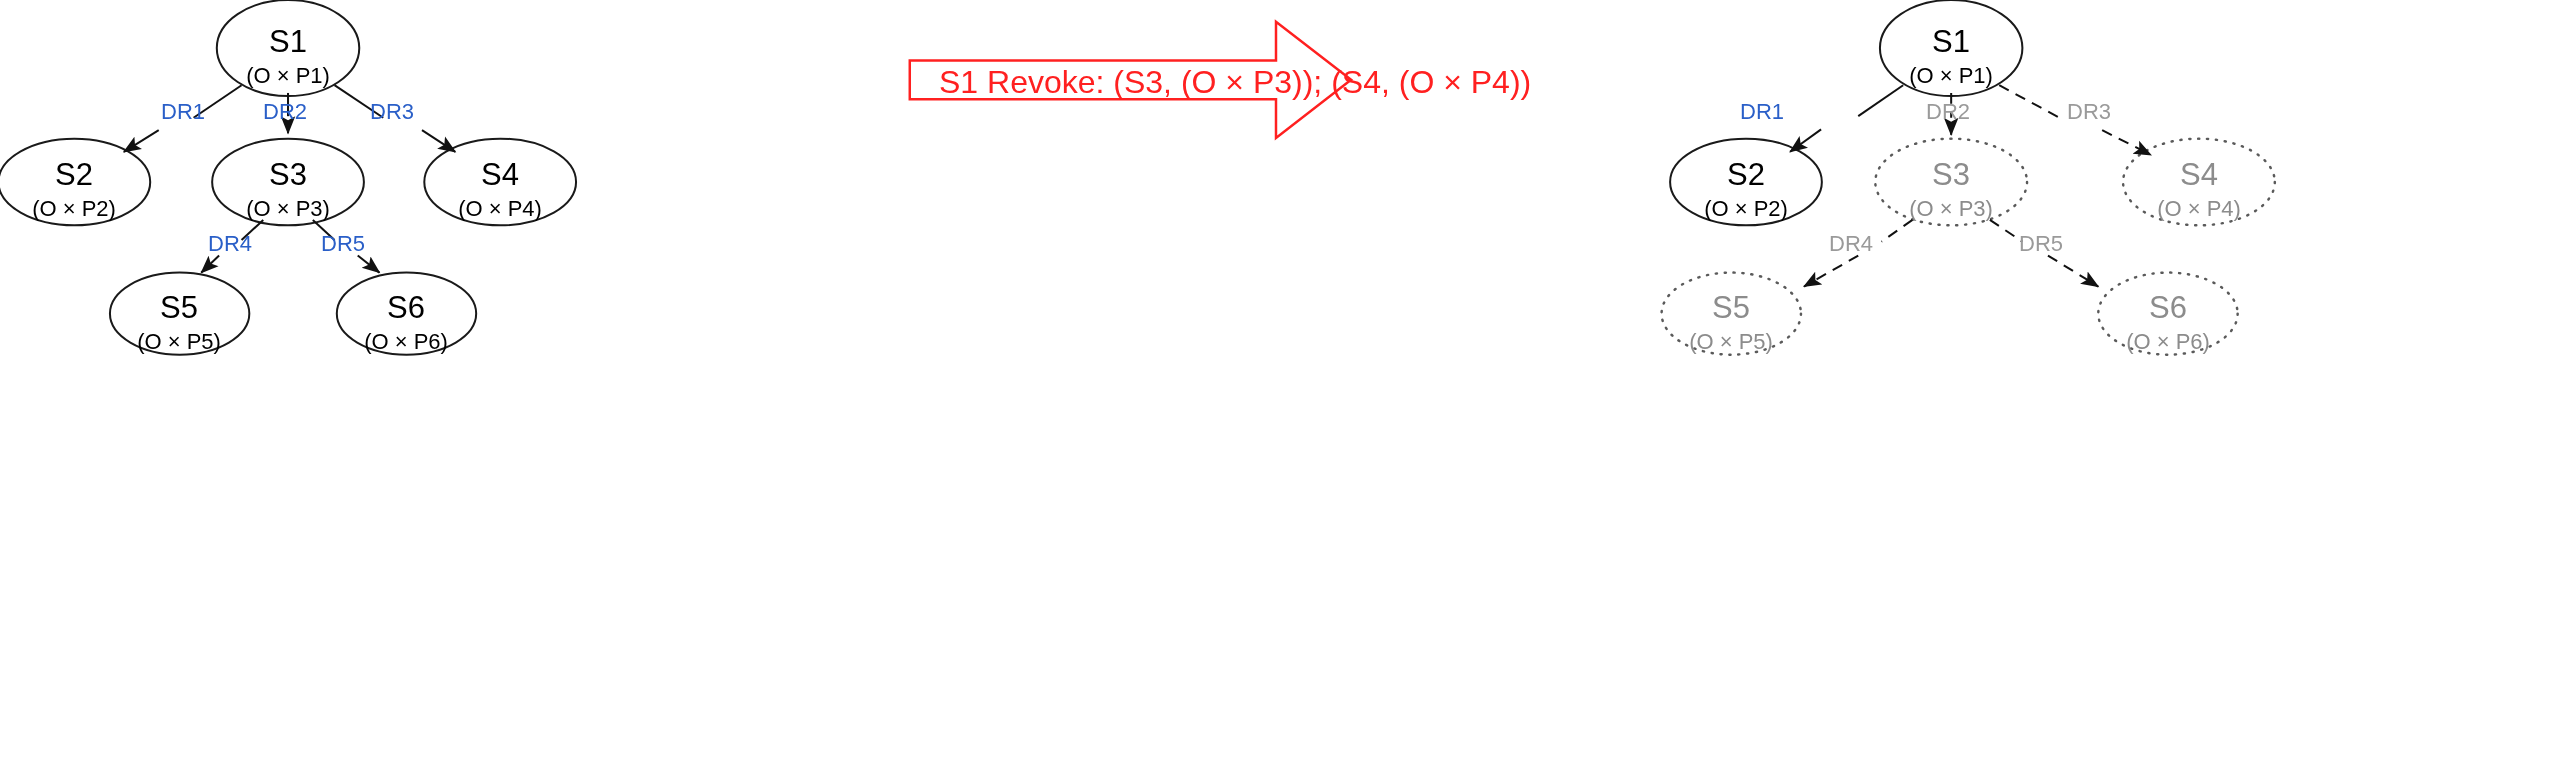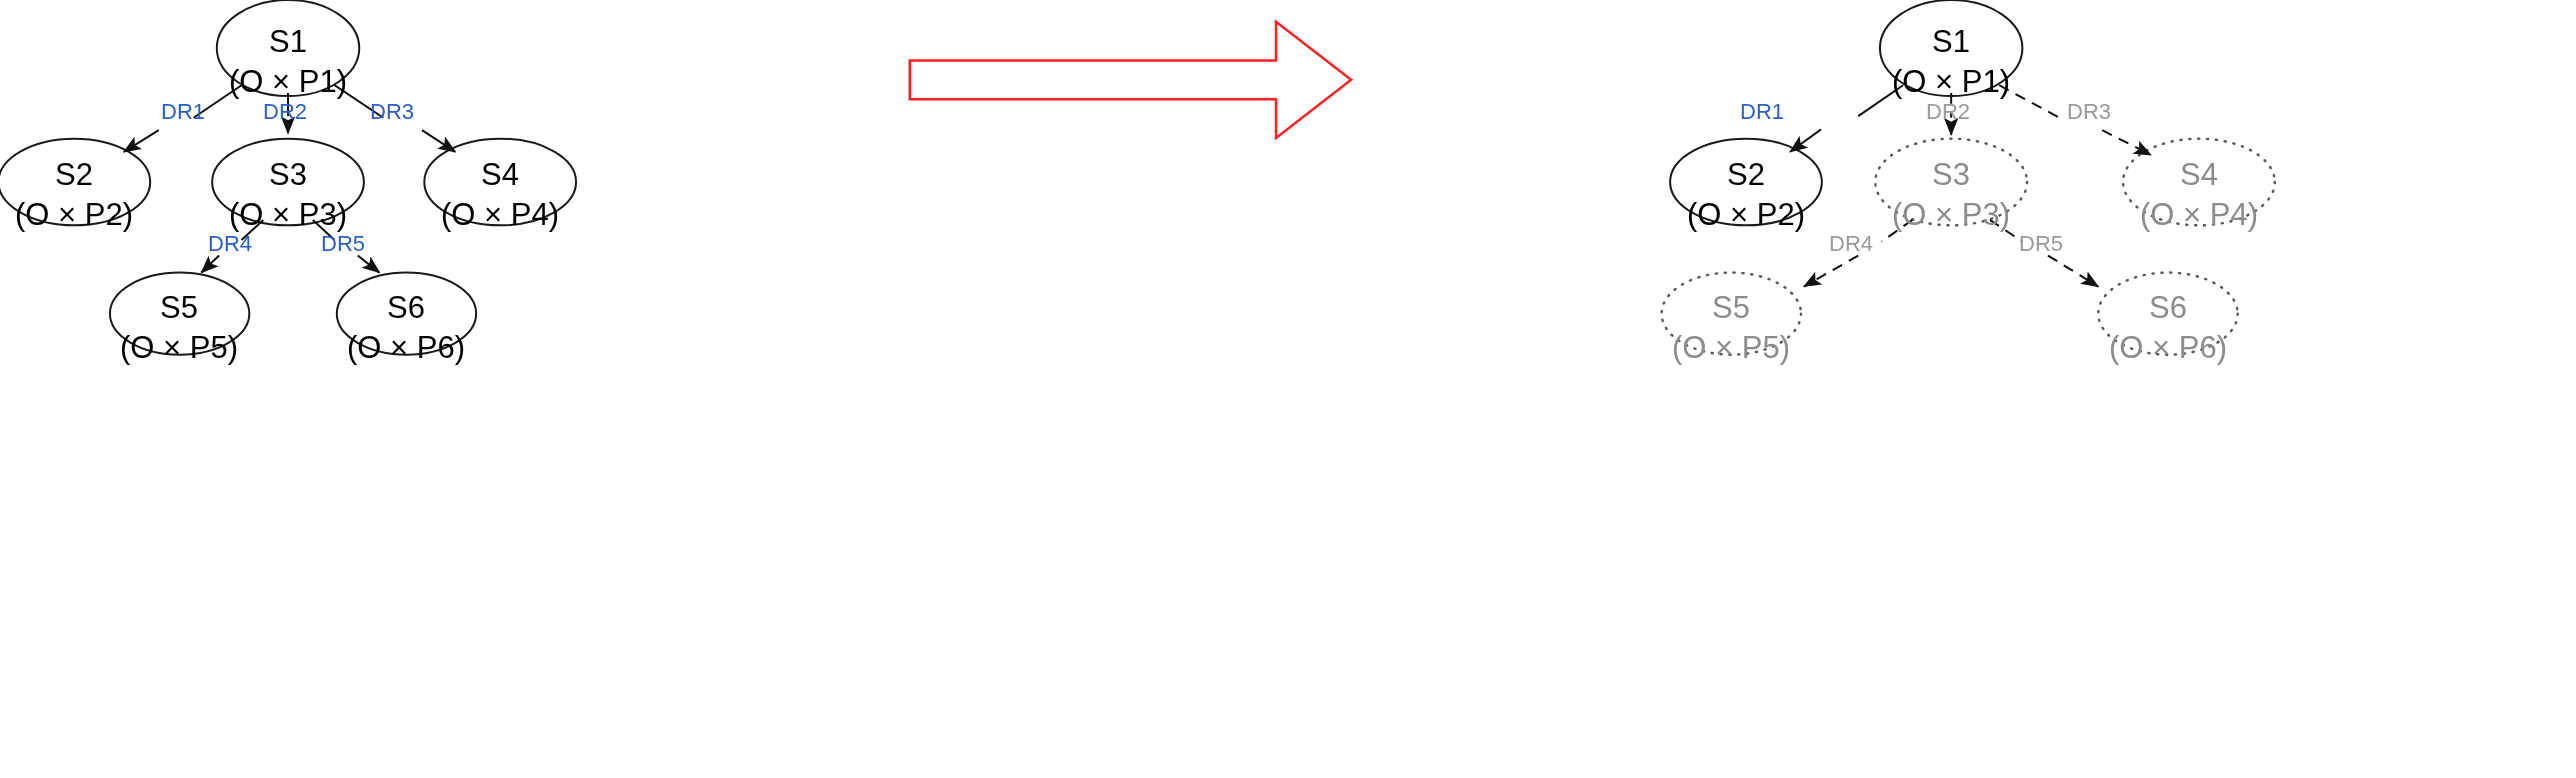--- a/index.html
+++ b/index.html
@@ -11,21 +11,21 @@
   #stage{position:relative;width:2576px;height:738px;background:#fff;}
   #svgroot{position:absolute;left:0;top:0;width:2576px;height:779px;}
   .nodelabel{
     position:absolute;
     text-align:center;
     line-height:1.28;
     pointer-events:none;
     white-space:nowrap;
   }
   .nodelabel .ln1{display:block;font-size:31px;}
-  .nodelabel .ln2{display:block;font-size:31px;}
+  .nodelabel .ln2{display:block;font-size:22px;}
   .active-txt{color:#000000;}
   .revoked-txt{color:#8c8c8c;}
   .edgelabel{
     position:absolute;
     font-size:22px;
     white-space:nowrap;
     pointer-events:none;
   }
   .edge-active{color:#2a5fc8;}
   .edge-revoked{color:#9a9a9a;}
@@ -138,20 +138,21 @@
     <span class="ln1">S6</span>
     <span class="ln2">(O × P6)</span>
   </div>
 
   <div class="edgelabel edge-active" style="left:161px;top:99px;">DR1</div>
   <div class="edgelabel edge-active" style="left:263px;top:99px;">DR2</div>
   <div class="edgelabel edge-active" style="left:370px;top:99px;">DR3</div>
   <div class="edgelabel edge-active" style="left:208px;top:231px;">DR4</div>
   <div class="edgelabel edge-active" style="left:321px;top:231px;">DR5</div>
 
+  <div class="arrowtext" style="left:939px;top:64px;">S1 Revoke: (S3, (O × P3)); (S4, (O × P4))</div>
 
   <div class="nodelabel active-txt" style="left:1835px;top:22px;width:232px;">
     <span class="ln1">S1</span>
     <span class="ln2">(O × P1)</span>
   </div>
   <div class="nodelabel active-txt" style="left:1630px;top:155px;width:232px;">
     <span class="ln1">S2</span>
     <span class="ln2">(O × P2)</span>
   </div>
   <div class="nodelabel revoked-txt" style="left:1835px;top:155px;width:232px;">

